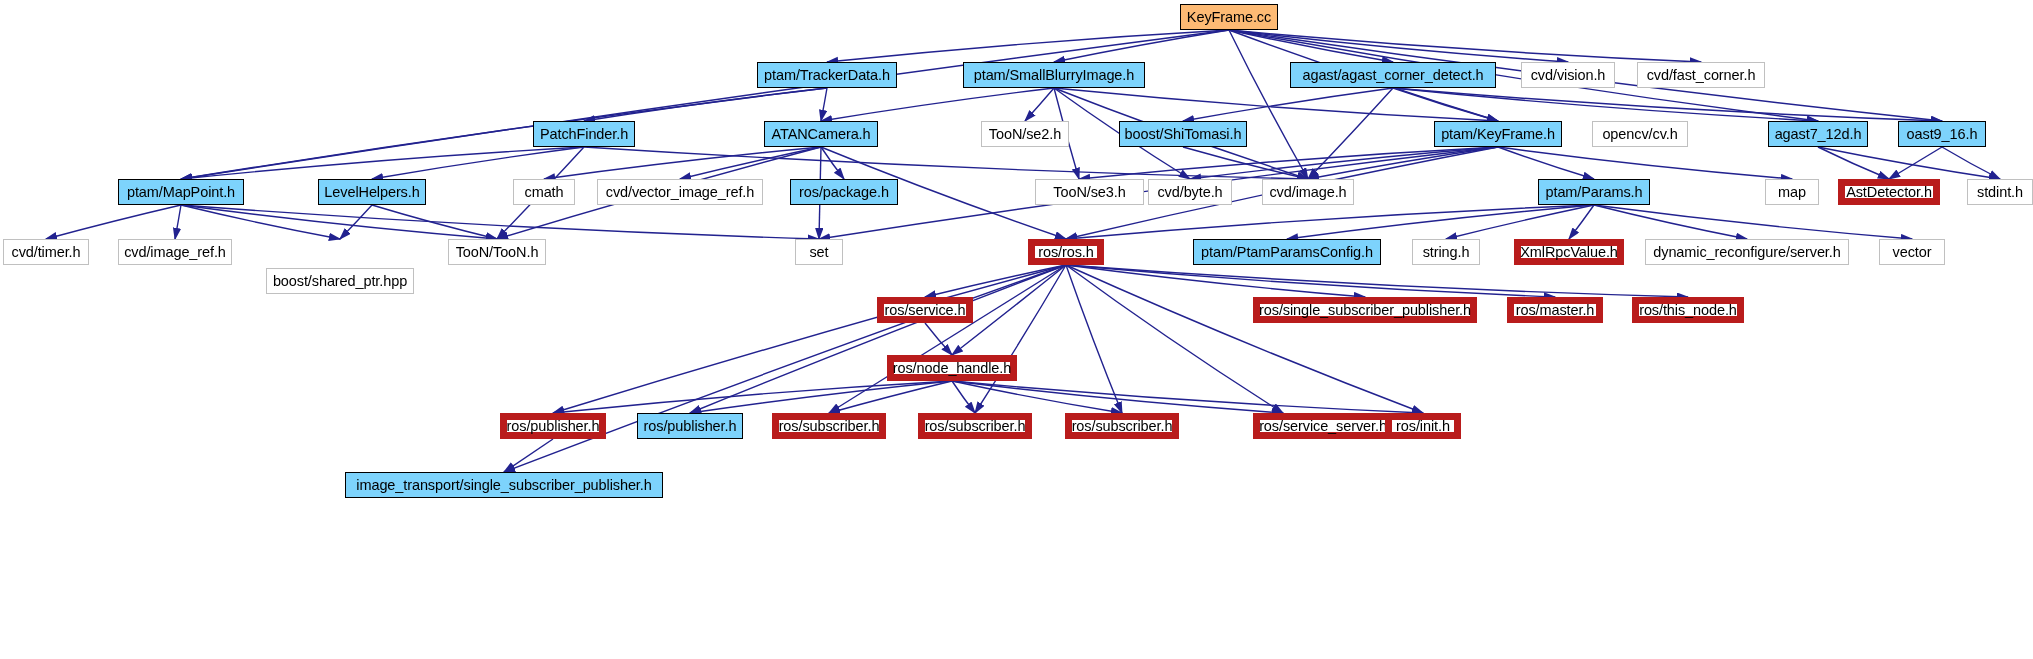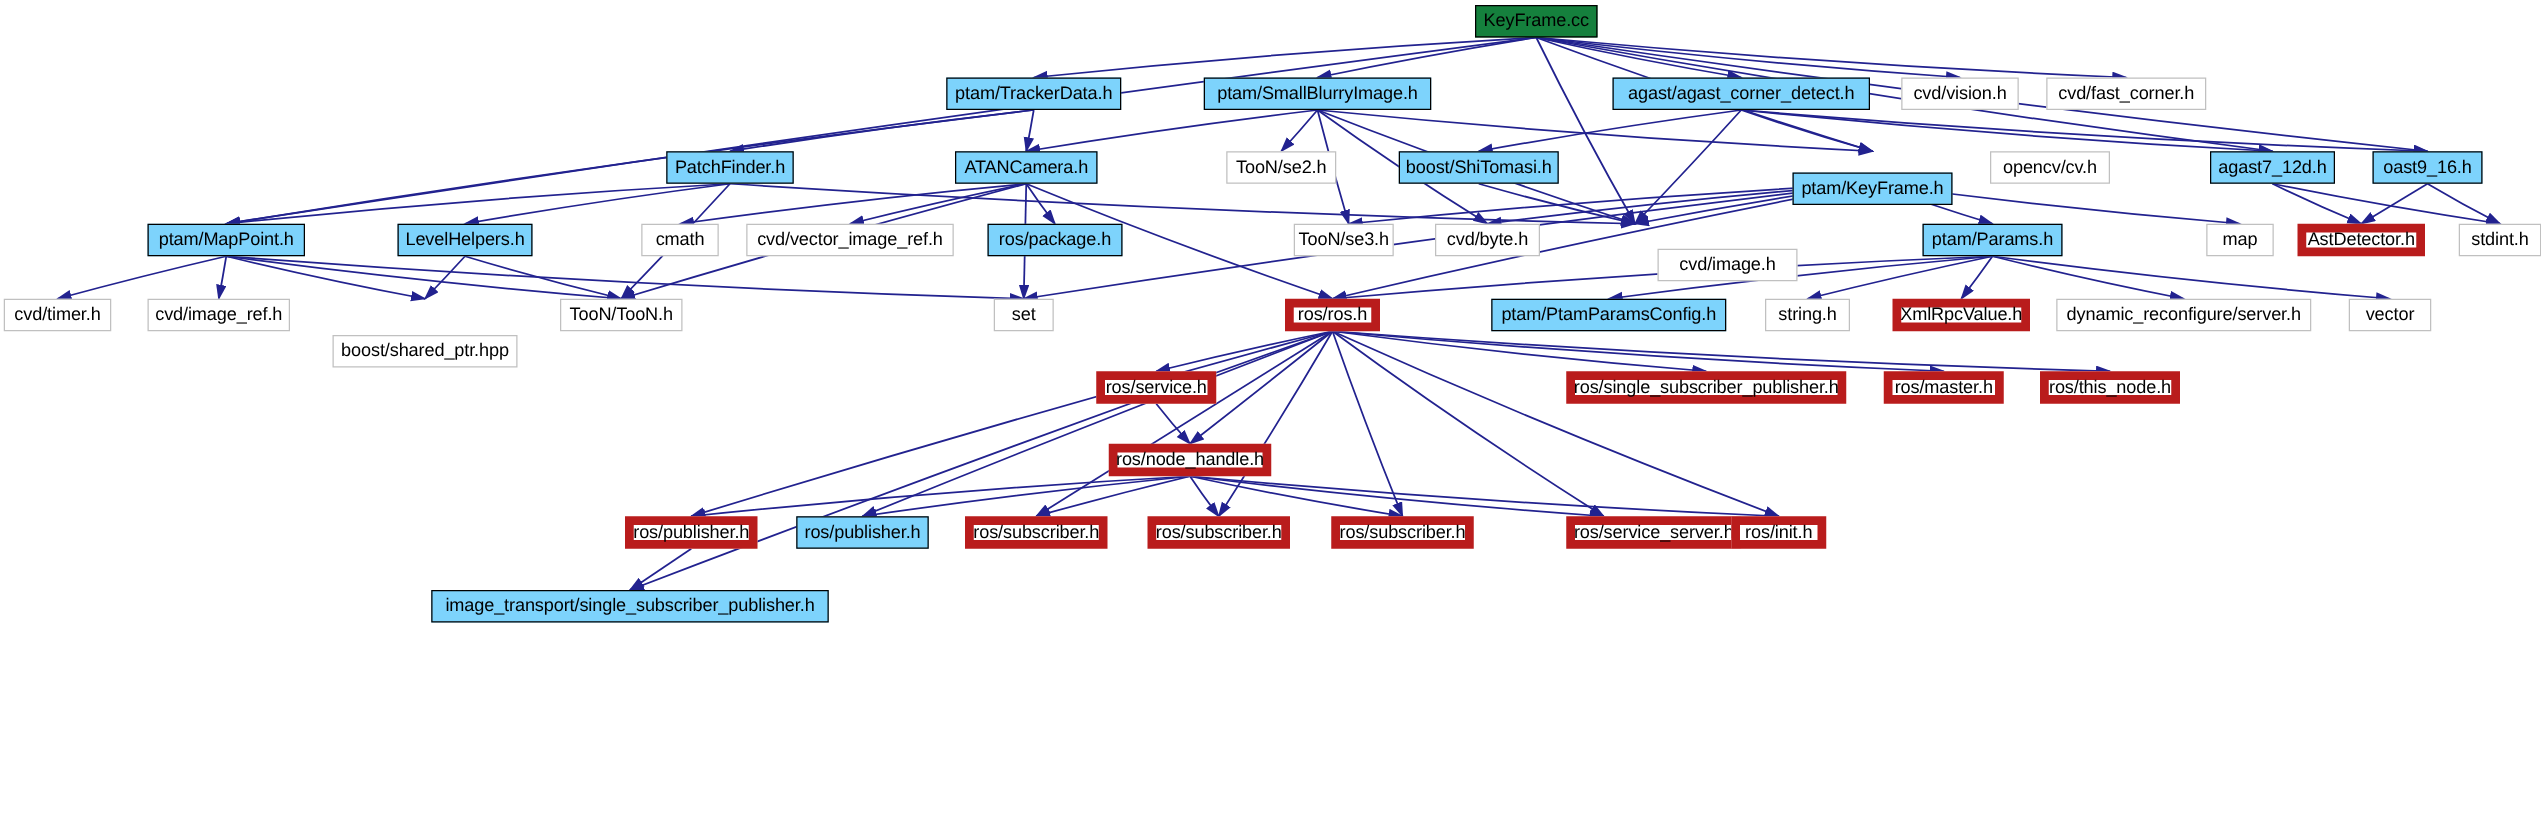--- a/index.html
+++ b/index.html
@@ -35,21 +35,21 @@
     font-size: 14.5px;
     line-height: 1;
     color: #000000;
     background: #7dd3fc;
     border: 1px solid #000000;
     height: 26px;
     padding: 0 6px;
     letter-spacing: -0.1px;
   }
   .node.root {
-    background: #15803d;
+    background: #fdba74;
     border: 1px solid #000000;
     font-weight: normal;
   }
   .node.red {
     border: 7px solid #b91c1c;
     background: #ffffff;
   }
   .node.grey {
     border: 1px solid #c0c0c0;
     background: #ffffff;
@@ -153,32 +153,32 @@
       <div class="node root" style="left: 1180px; top: 4px; width: 98px;">KeyFrame.cc</div>
       <div class="node" style="left: 757px; top: 62px; width: 140px;">ptam/TrackerData.h</div>
       <div class="node" style="left: 963px; top: 62px; width: 182px;">ptam/SmallBlurryImage.h</div>
       <div class="node" style="left: 1290px; top: 62px; width: 206px;">agast/agast_corner_detect.h</div>
       <div class="node grey" style="left: 1521px; top: 62px; width: 94px;">cvd/vision.h</div>
       <div class="node grey" style="left: 1637px; top: 62px; width: 128px;">cvd/fast_corner.h</div>
       <div class="node" style="left: 533px; top: 121px; width: 102px;">PatchFinder.h</div>
       <div class="node" style="left: 764px; top: 121px; width: 114px;">ATANCamera.h</div>
       <div class="node grey" style="left: 981px; top: 121px; width: 88px;">TooN/se2.h</div>
       <div class="node" style="left: 1119px; top: 121px; width: 128px;">boost/ShiTomasi.h</div>
-      <div class="node" style="left: 1434px; top: 138px; width: 128px;">ptam/KeyFrame.h</div>
+      <div class="node" style="left: 1434px; top: 121px; width: 128px;">ptam/KeyFrame.h</div>
       <div class="node grey" style="left: 1592px; top: 121px; width: 96px;">opencv/cv.h</div>
       <div class="node" style="left: 1768px; top: 121px; width: 100px;">agast7_12d.h</div>
       <div class="node" style="left: 1898px; top: 121px; width: 88px;">oast9_16.h</div>
       <div class="node" style="left: 118px; top: 179px; width: 126px;">ptam/MapPoint.h</div>
       <div class="node" style="left: 318px; top: 179px; width: 108px;">LevelHelpers.h</div>
       <div class="node grey" style="left: 513px; top: 179px; width: 62px;">cmath</div>
       <div class="node grey" style="left: 597px; top: 179px; width: 166px;">cvd/vector_image_ref.h</div>
       <div class="node" style="left: 790px; top: 179px; width: 108px;">ros/package.h</div>
-      <div class="node grey" style="left: 1035px; top: 179px; width: 80px;">TooN/se3.h</div>
+      <div class="node grey" style="left: 1035px; top: 179px; width: 109px;">TooN/se3.h</div>
       <div class="node grey" style="left: 1148px; top: 179px; width: 84px;">cvd/byte.h</div>
-      <div class="node grey" style="left: 1326px; top: 179px; width: 112px; margin-top: 20px;">cvd/image.h</div>
+      <div class="node grey" style="left: 1262px; top: 179px; width: 92px;">cvd/image.h</div>
       <div class="node" style="left: 1538px; top: 179px; width: 112px;">ptam/Params.h</div>
       <div class="node grey" style="left: 1765px; top: 179px; width: 54px;">map</div>
       <div class="node red" style="left: 1838px; top: 179px; width: 102px;">AstDetector.h</div>
       <div class="node grey" style="left: 1967px; top: 179px; width: 66px;">stdint.h</div>
       <div class="node grey" style="left: 3px; top: 239px; width: 86px;">cvd/timer.h</div>
       <div class="node grey" style="left: 118px; top: 239px; width: 114px;">cvd/image_ref.h</div>
       <div class="node grey" style="left: 266px; top: 239px; width: 148px; margin-top: 29px;">boost/shared_ptr.hpp</div>
       <div class="node grey" style="left: 448px; top: 239px; width: 98px;">TooN/TooN.h</div>
       <div class="node grey" style="left: 795px; top: 239px; width: 48px;">set</div>
       <div class="node red" style="left: 1028px; top: 239px; width: 76px;">ros/ros.h</div>

